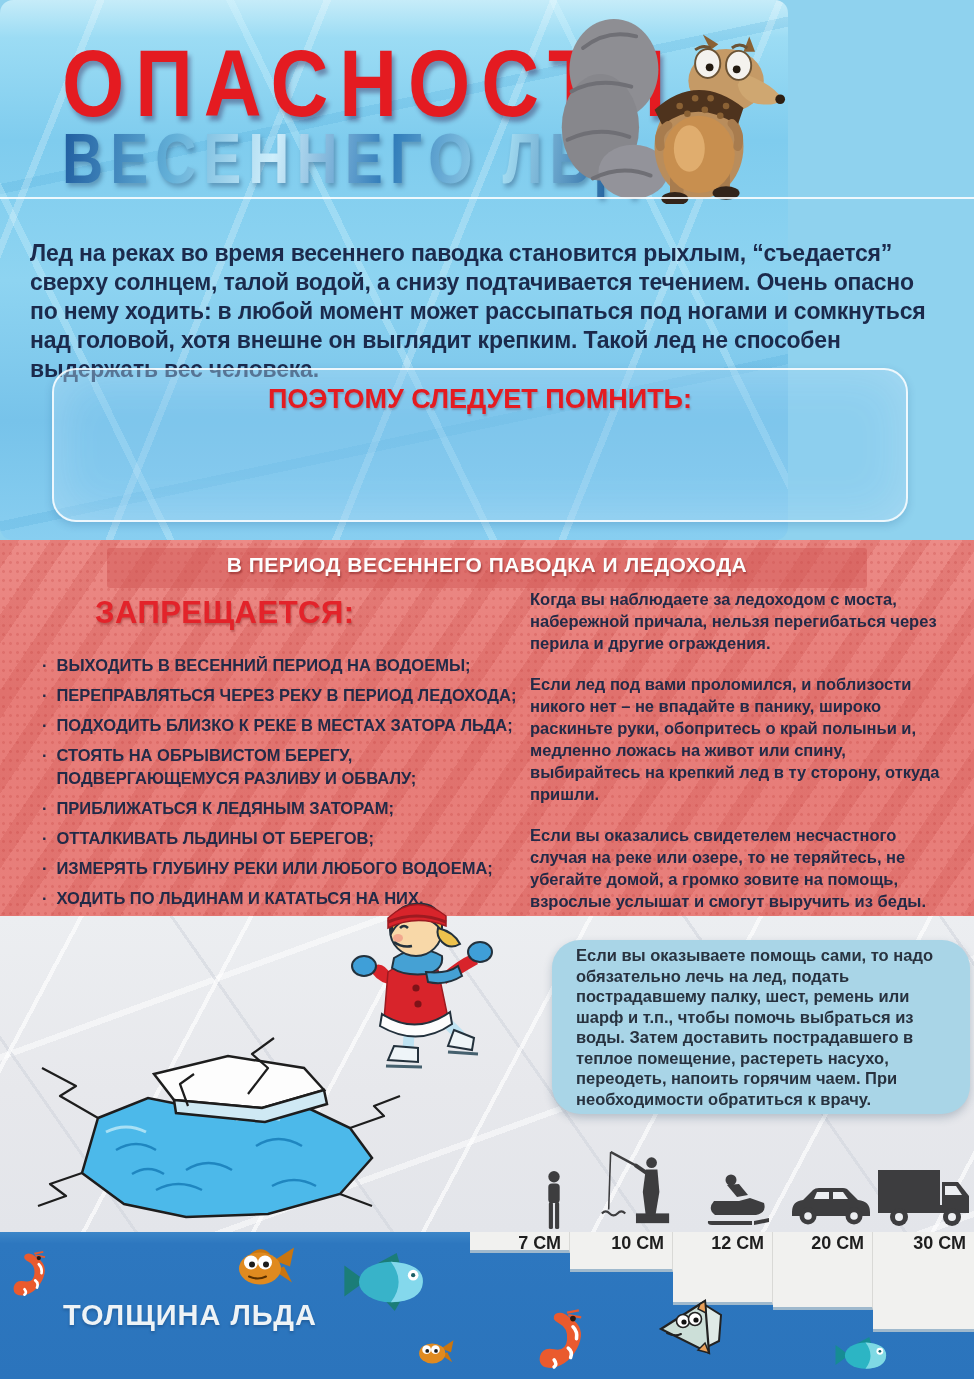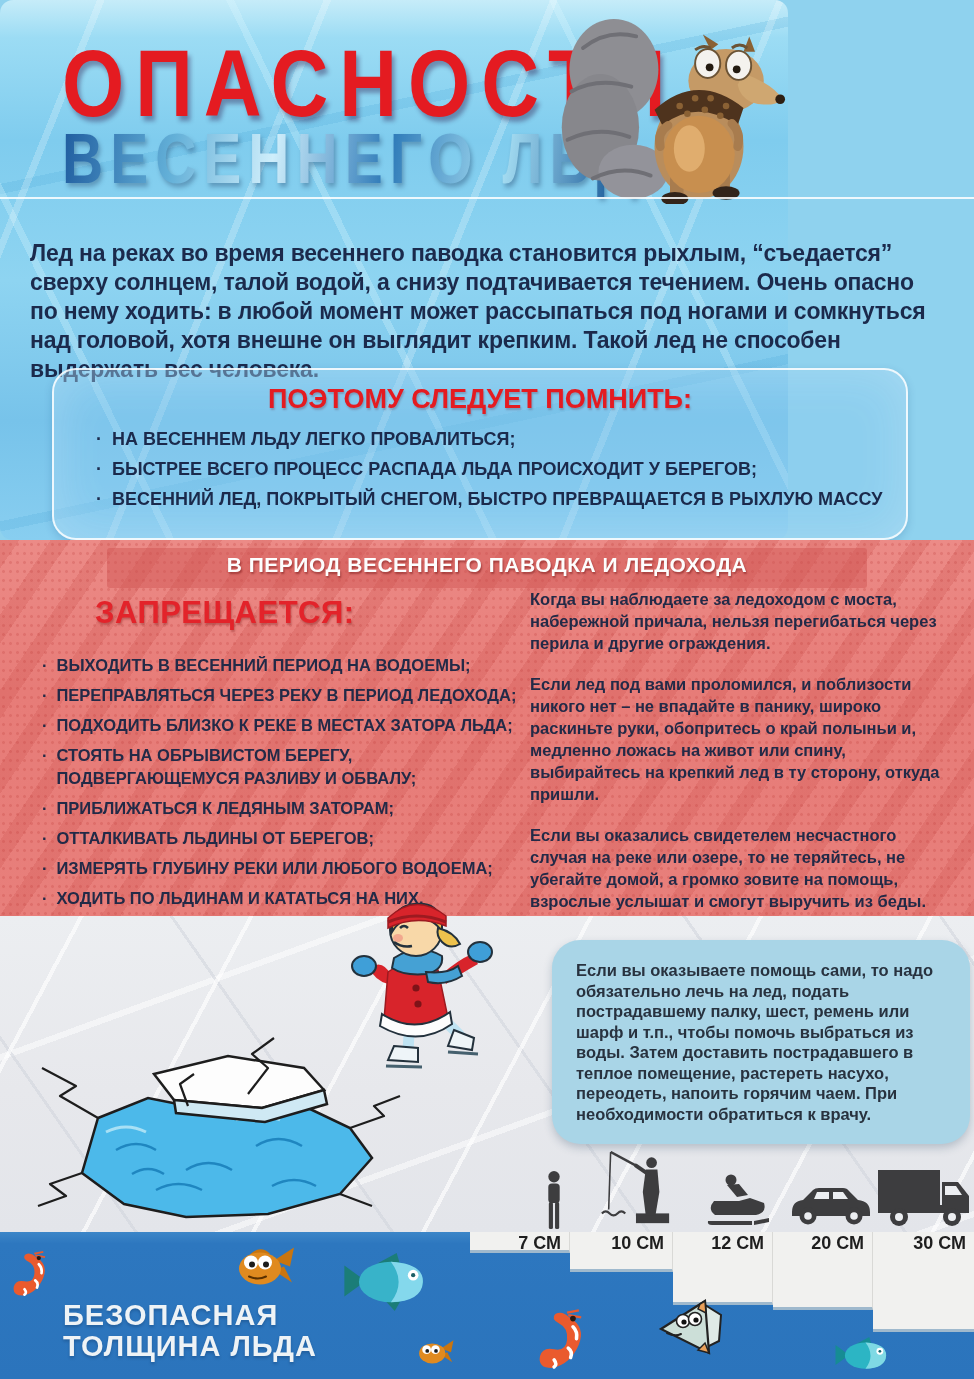--- a/index.html
+++ b/index.html
@@ -35,21 +35,21 @@
   .squirrel{position:absolute;right:2px;top:8px;width:232px;height:196px;}
   .intro{
     position:absolute;left:30px;top:216px;width:912px;
     font-size:23px;line-height:29px;font-weight:bold;letter-spacing:-.2px;color:#1b2a4c;
   }
   .remember-box{
     position:absolute;left:52px;top:368px;width:812px;height:120px;
     border:2px solid rgba(255,255,255,.85);border-radius:24px;
     background:rgba(140,203,238,.38);
     box-shadow:0 3px 8px rgba(0,60,120,.18), inset 0 0 50px rgba(255,255,255,.22);
-    padding:14px 20px 34px 20px;
+    padding:14px 20px 16px 20px;
   }
   .remember-title{
     text-align:center;font-size:27px;font-weight:bold;color:#e41b21;
     text-shadow:1px 2px 2px rgba(90,20,40,.25);margin:0 0 13px 0;
   }
   .remember-list{list-style:none;margin:0;padding:0 0 0 22px;}
   .remember-list li{
     display:flex;font-size:18px;font-weight:bold;color:#1b2a4c;line-height:22px;margin-bottom:8px;
   }
   .remember-list li::before{content:"·";font-weight:bold;margin-right:10px;}
@@ -90,21 +90,21 @@
     background:
       repeating-linear-gradient(118deg, transparent 0 70px, rgba(255,255,255,.65) 70px 74px, transparent 74px 150px),
       repeating-linear-gradient(55deg, transparent 0 110px, rgba(208,212,220,.55) 110px 113px, transparent 113px 210px),
       repeating-linear-gradient(160deg, transparent 0 130px, rgba(255,255,255,.5) 130px 136px, transparent 136px 240px),
       linear-gradient(180deg,#eceef1 0%,#e7e8ec 55%,#e3e5ea 100%);
   }
   .girl{position:absolute;left:330px;top:-28px;width:180px;height:196px;}
   .hole{position:absolute;left:36px;top:84px;width:372px;height:232px;}
   .rescue-box{
     position:absolute;left:552px;top:24px;width:370px;
-    background:#a9d5e7;border-radius:28px;padding:20px 24px;
+    background:#a9d5e7;border-radius:28px;padding:5px 24px;
     box-shadow:0 4px 8px rgba(40,70,100,.25);
   }
   .rescue-box p{margin:0;font-size:16.5px;font-weight:bold;color:#28323f;line-height:20.5px;}
   .thickness-icons svg{position:absolute;fill:#3d3d3f;}
   .icon-pedestrian{left:540px;bottom:3px;width:28px;height:58px;}
   .icon-fisherman{left:600px;bottom:3px;width:70px;height:78px;}
   .icon-snowmobile{left:706px;bottom:3px;width:64px;height:56px;}
   .icon-car{left:788px;bottom:3px;width:86px;height:48px;}
   .icon-truck{left:876px;bottom:3px;width:96px;height:62px;}
   
@@ -181,32 +181,20 @@
       <ellipse cx="140" cy="144" rx="16" ry="24" fill="#e0ad6e"></ellipse>
       <path d="M118,120 Q106,128 110,142 M184,118 Q194,128 190,142" stroke="#a87c4e" stroke-width="9" fill="none" stroke-linecap="round"></path>
     </svg>
 
     <div class="header-line"></div>
 
     <p class="intro">Лед на реках во время весеннего паводка становится рыхлым, “съедается” сверху солнцем, талой водой, а снизу подтачивается течением. Очень опасно по нему ходить: в любой момент может рассыпаться под ногами и сомкнуться над головой, хотя внешне он выглядит крепким. Такой лед не способен выдержать вес человека.</p>
 
     <div class="remember-box">
       <h2 class="remember-title">ПОЭТОМУ СЛЕДУЕТ ПОМНИТЬ:</h2>
-      <ul class="remember-list">
-
-      <li>
-            <span>НА ВЕСЕННЕМ ЛЬДУ ЛЕГКО ПРОВАЛИТЬСЯ;</span>
-          </li>
-          <li>
-            <span>БЫСТРЕЕ ВСЕГО ПРОЦЕСС РАСПАДА ЛЬДА ПРОИСХОДИТ У БЕРЕГОВ;</span>
-          </li>
-          <li>
-            <span>ВЕСЕННИЙ ЛЕД, ПОКРЫТЫЙ СНЕГОМ, БЫСТРО ПРЕВРАЩАЕТСЯ В РЫХЛУЮ МАССУ</span>
-          </li>
-        </ul>
     </div>
   </div>
 
   <div class="sec-red">
     <div class="flood-banner-strip"></div>
     <div class="flood-banner">В ПЕРИОД  ВЕСЕННЕГО ПАВОДКА И ЛЕДОХОДА</div>
     <div class="forbidden-title">ЗАПРЕЩАЕТСЯ:</div>
     <ul class="forbidden-list">
 
     <li>
@@ -340,21 +328,20 @@
         <span class="lbl">12 СМ</span>
       </div>
     <div class="step step-4">
         <span class="lbl">20 СМ</span>
       </div>
     <div class="step step-5">
         <span class="lbl">30 СМ</span>
       </div>
 
     <div class="safe-title">
-      <div>БЕЗОПАСНАЯ</div>
       <div>ТОЛЩИНА ЛЬДА</div>
     </div>
 
     <svg class="fish fish-shrimp-small" viewBox="0 0 44 56">
       <path d="M30,8 Q44,16 38,31 Q31,48 15,51 Q3,51 5,41 Q7,33 17,35 Q27,37 28,27 Q29,17 21,13 Q14,9 18,5 Q24,2 30,8 Z" fill="#ea5a2e"></path>
       <path d="M33,16 Q37,20 36,26 M29,34 Q33,37 31,42 M17,44 Q20,48 17,50" stroke="#ffffff" stroke-width="3" fill="none" stroke-linecap="round"></path>
       <path d="M28,4 L38,2 M29,6 L40,8" stroke="#ea5a2e" stroke-width="2" fill="none"></path>
       <circle cx="33" cy="9" r="2.4" fill="#2a1a10"></circle>
     </svg>
     <svg class="fish fish-goldfish" viewBox="0 0 64 46">

